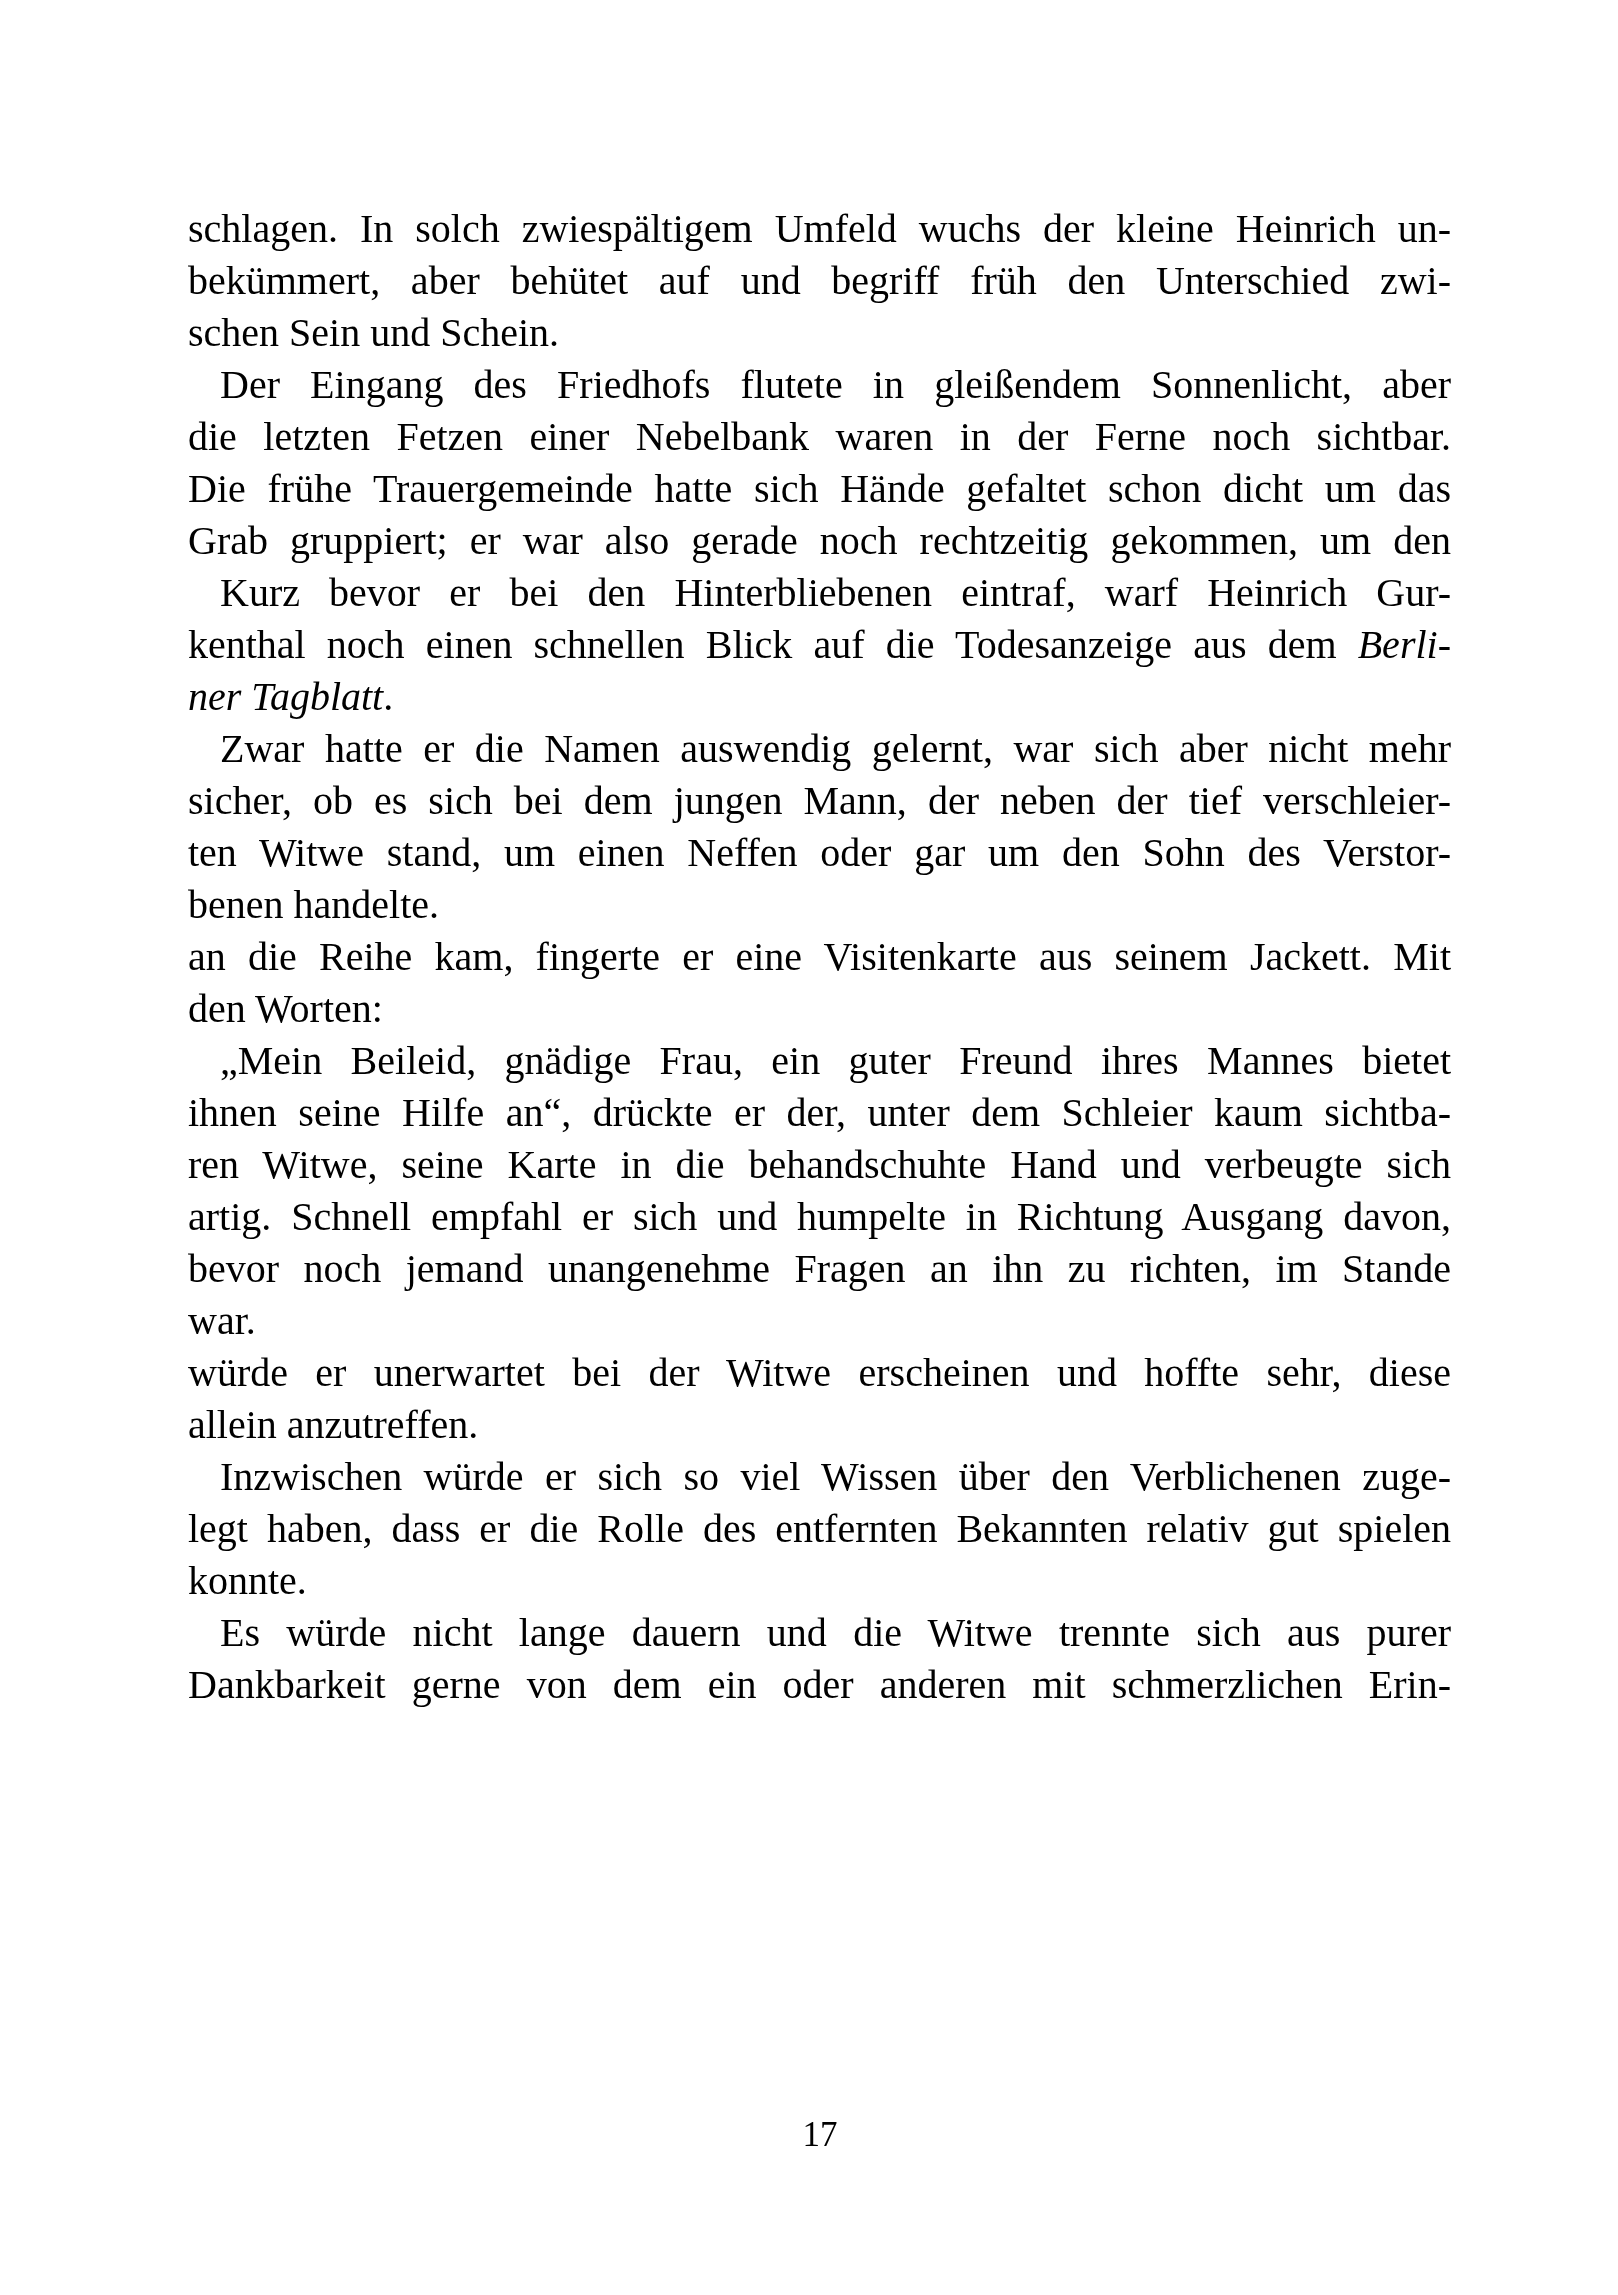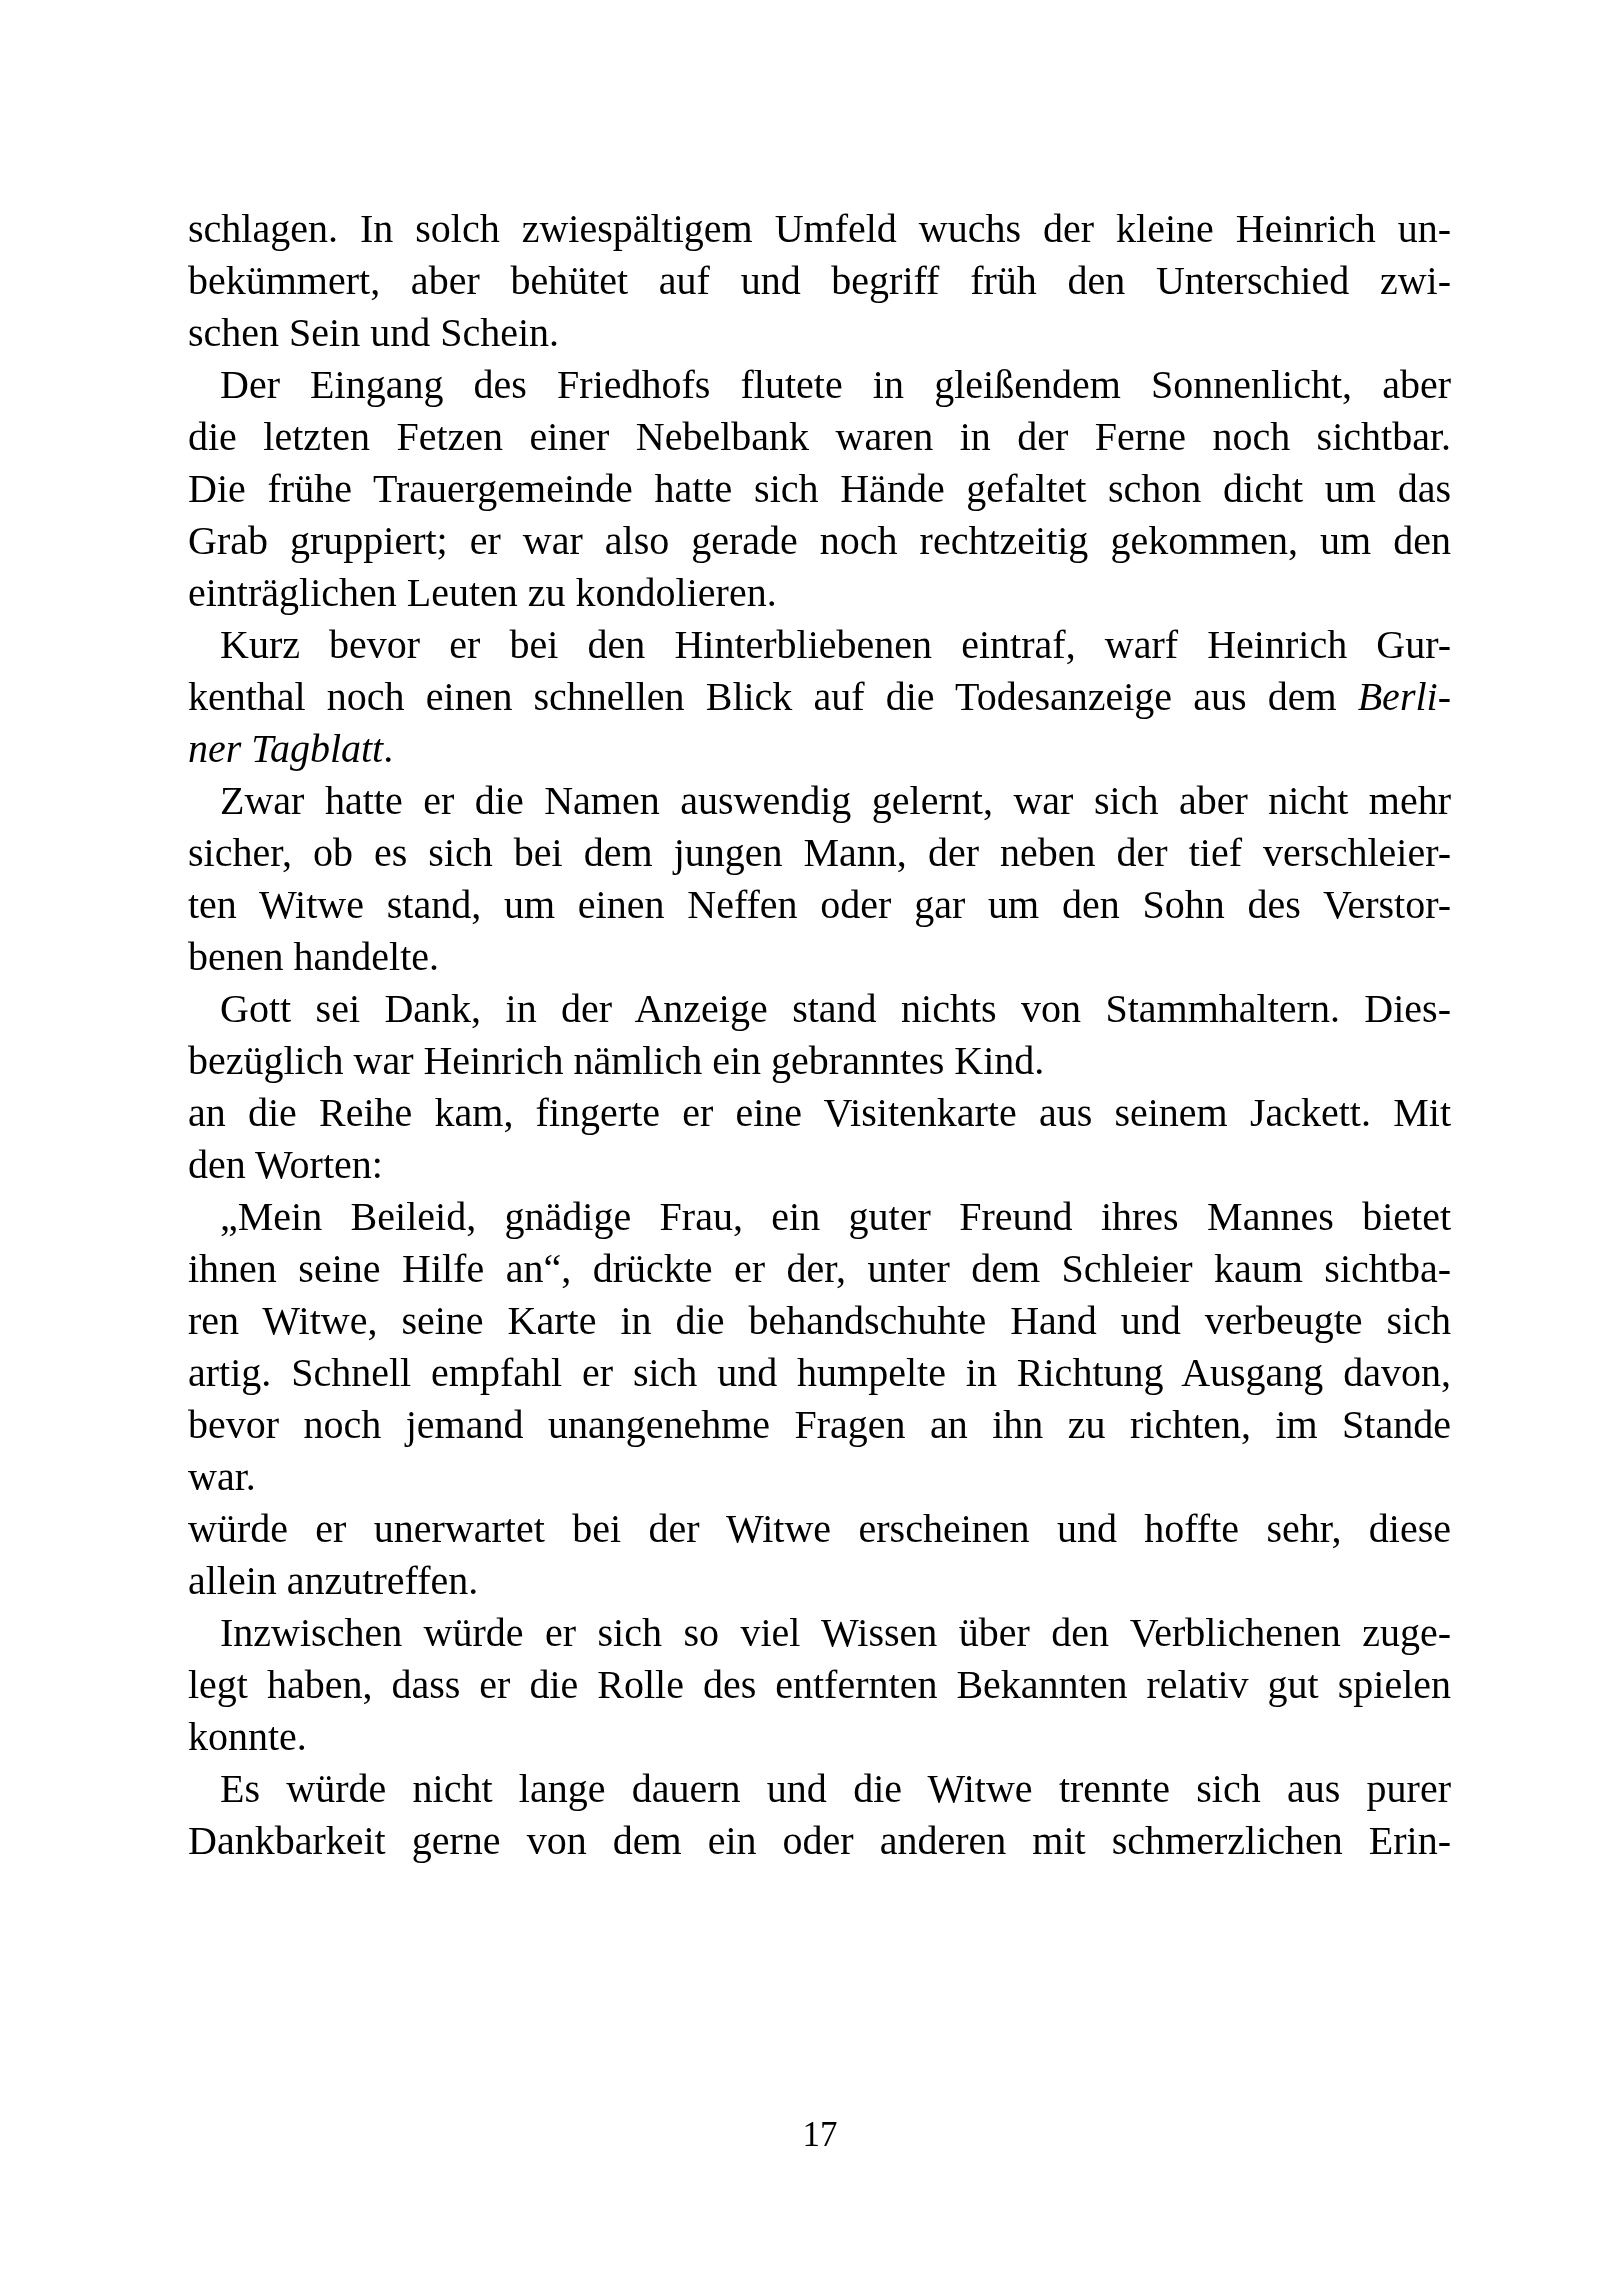--- a/index.html
+++ b/index.html
@@ -68,36 +68,31 @@
       <div class="paragraph">
         <div class="line"><span>schlagen. In solch zwiespältigem Umfeld wuchs der kleine Heinrich un-</span></div>
         <div class="line"><span>bekümmert, aber behütet auf und begriff früh den Unterschied zwi-</span></div>
         <div class="line last"><span>schen Sein und Schein.</span></div>
       </div>
       <div class="paragraph">
         <div class="line indent"><span>Der Eingang des Friedhofs flutete in gleißendem Sonnenlicht, aber</span></div>
         <div class="line"><span>die letzten Fetzen einer Nebelbank waren in der Ferne noch sichtbar.</span></div>
         <div class="line"><span>Die frühe Trauergemeinde hatte sich Hände gefaltet schon dicht um das</span></div>
         <div class="line"><span>Grab gruppiert; er war also gerade noch rechtzeitig gekommen, um den</span></div>
-        <div class="line last"><span>einträglichen Leuten zu kondolieren.</span></div>
       </div>
       <div class="paragraph">
         <div class="line indent"><span>Kurz bevor er bei den Hinterbliebenen eintraf, warf Heinrich Gur-</span></div>
         <div class="line"><span>kenthal noch einen schnellen Blick auf die Todesanzeige aus dem </span><span class="seg-italic">Berli-</span></div>
         <div class="line last"><span class="seg-italic">ner Tagblatt</span><span>.</span></div>
       </div>
       <div class="paragraph">
         <div class="line indent"><span>Zwar hatte er die Namen auswendig gelernt, war sich aber nicht mehr</span></div>
         <div class="line"><span>sicher, ob es sich bei dem jungen Mann, der neben der tief verschleier-</span></div>
         <div class="line"><span>ten Witwe stand, um einen Neffen oder gar um den Sohn des Verstor-</span></div>
         <div class="line last"><span>benen handelte.</span></div>
-      </div>
-      <div class="paragraph">
-        <div class="line indent"><span>Gott sei Dank, in der Anzeige stand nichts von Stammhaltern. Dies-</span></div>
-        <div class="line last"><span>bezüglich war Heinrich nämlich ein gebranntes Kind.</span></div>
       </div>
       <div class="paragraph">
         <div class="line"><span>an die Reihe kam, fingerte er eine Visitenkarte aus seinem Jackett. Mit</span></div>
         <div class="line last"><span>den Worten:</span></div>
       </div>
       <div class="paragraph">
         <div class="line indent"><span>„Mein Beileid, gnädige Frau, ein guter Freund ihres Mannes bietet</span></div>
         <div class="line"><span>ihnen seine Hilfe an“, drückte er der, unter dem Schleier kaum sichtba-</span></div>
         <div class="line"><span>ren Witwe, seine Karte in die behandschuhte Hand und verbeugte sich</span></div>
         <div class="line"><span>artig. Schnell empfahl er sich und humpelte in Richtung Ausgang davon,</span></div>

